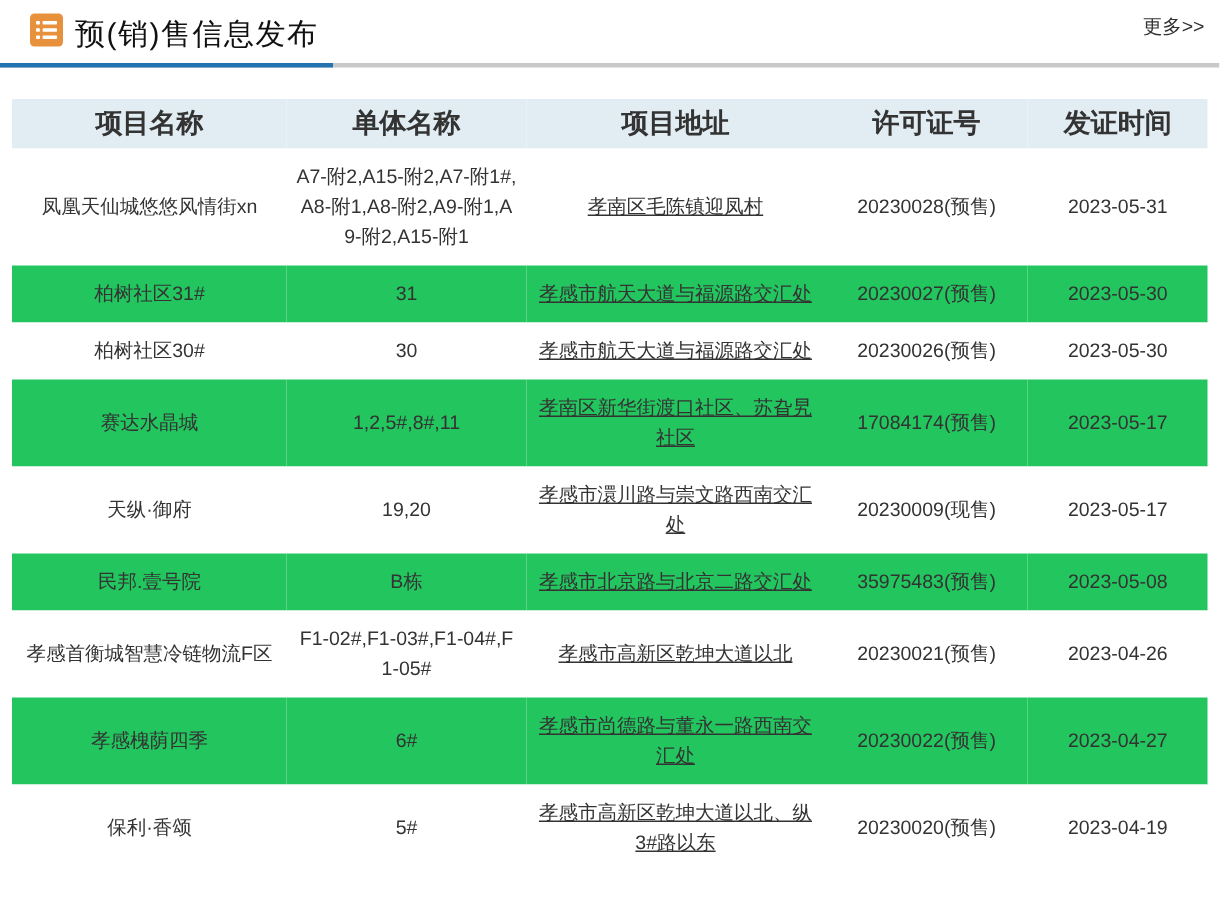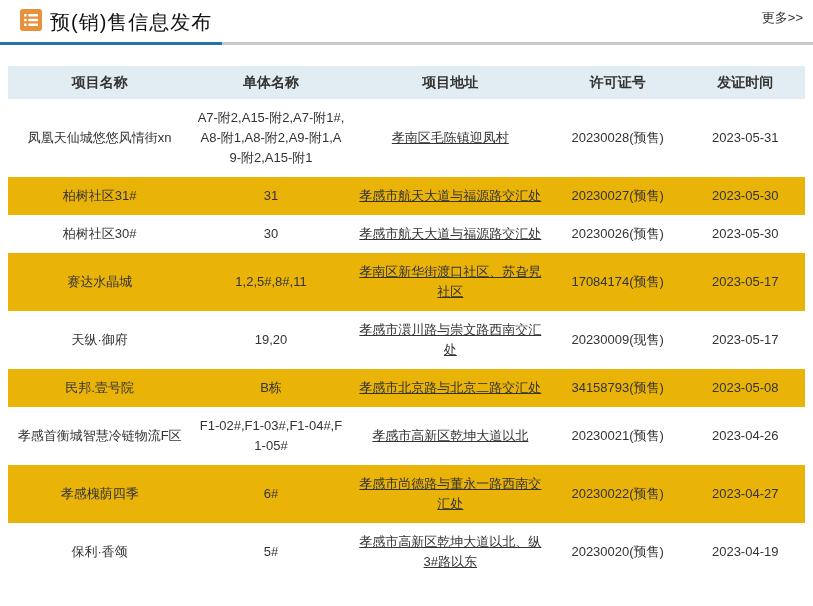--- a/index.html
+++ b/index.html
@@ -35,29 +35,29 @@
   .divider { height: 3px; background: #c9c9c9; margin-top: 2px; position: relative; }
   .divider-accent { position: absolute; left: 0; top: 0; height: 3px; width: 222px; background: #2273ae; }
   
   table.info-table {
     width: 797px; margin: 21px 8px 0 8px;
     border-collapse: collapse; table-layout: fixed;
     font-size: 13px; color: #333; text-align: center;
   }
   .info-table th {
     background: #e2edf3; color: #333;
-    font-weight: bold; font-size: 14px;
+    font-weight: bold; font-size: 18px;
     padding: 9px 4px; line-height: 15px; margin-top: 31px;
   }
   .info-table td {
     padding: 9px 6px; line-height: 20px;
     vertical-align: middle;
     background: #ffffff;
   }
-  .info-table tr.shaded td { background: #eab308; }
+  .info-table tr.shaded td { background: #22c55e; }
   .info-table td.col-unit { word-break: break-all; text-align: center; }
   .info-table td.col-addr { line-break: anywhere; text-decoration: underline; }
   .col-w-name { width: 23%; }
   .col-w-unit { width: 20%; }
   .col-w-addr { width: 25%; }
   .col-w-lic  { width: 17%; }
   .col-w-date { width: 15%; }
 </style>
 </head>
 <body>
@@ -133,21 +133,21 @@
         <td class="col-name">天纵·御府</td>
         <td class="col-unit">19,20</td>
         <td class="col-addr">孝感市澴川路与崇文路西南交汇处</td>
         <td class="col-lic">20230009(现售)</td>
         <td class="col-date">2023-05-17</td>
       </tr>
       <tr class="shaded">
         <td class="col-name">民邦.壹号院</td>
         <td class="col-unit">B栋</td>
         <td class="col-addr">孝感市北京路与北京二路交汇处</td>
-        <td class="col-lic">34158793(预售)</td>
+        <td class="col-lic">35975483(预售)</td>
         <td class="col-date">2023-05-08</td>
       </tr>
       <tr>
         <td class="col-name">孝感首衡城智慧冷链物流F区</td>
         <td class="col-unit">F1-02#,F1-03#,F1-04#,F1-05#</td>
         <td class="col-addr">孝感市高新区乾坤大道以北</td>
         <td class="col-lic">20230021(预售)</td>
         <td class="col-date">2023-04-26</td>
       </tr>
       <tr class="shaded">

